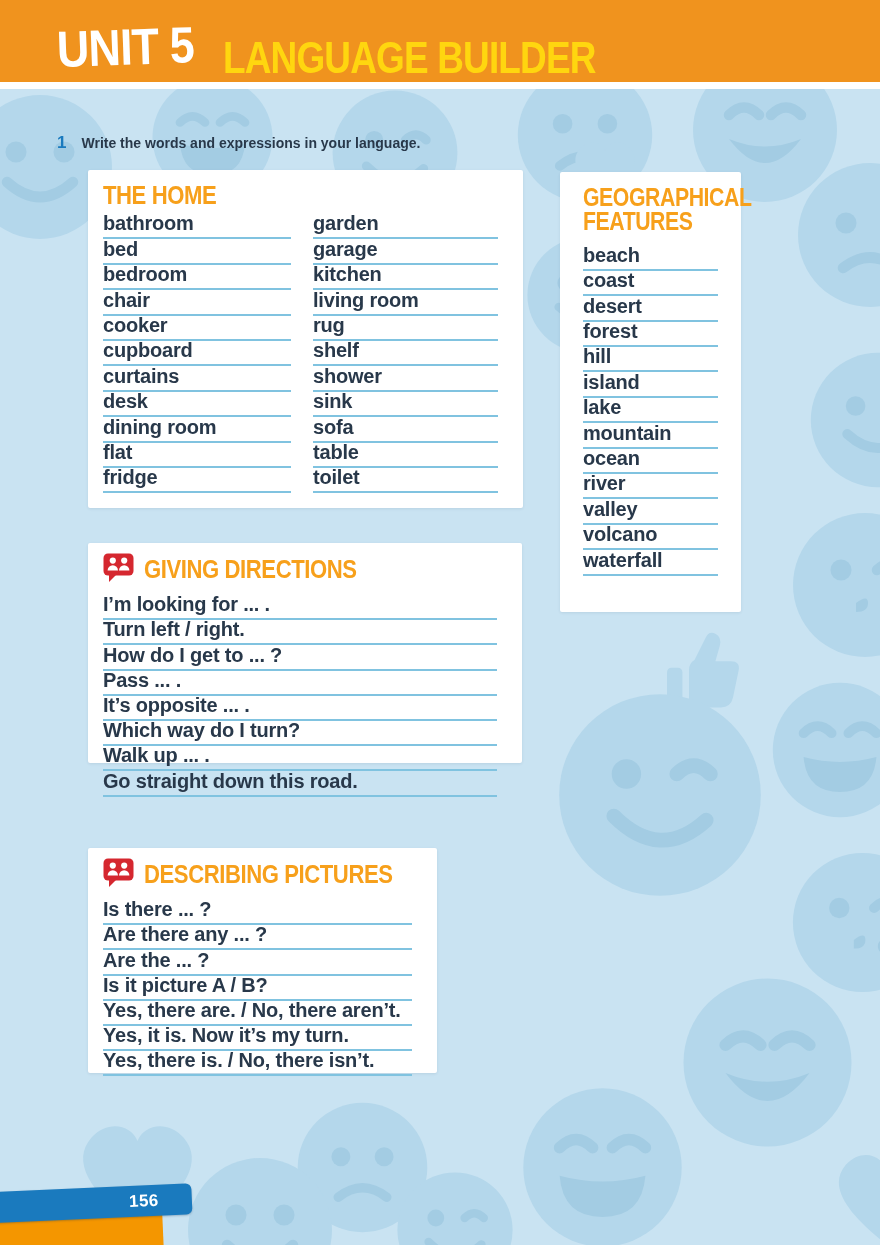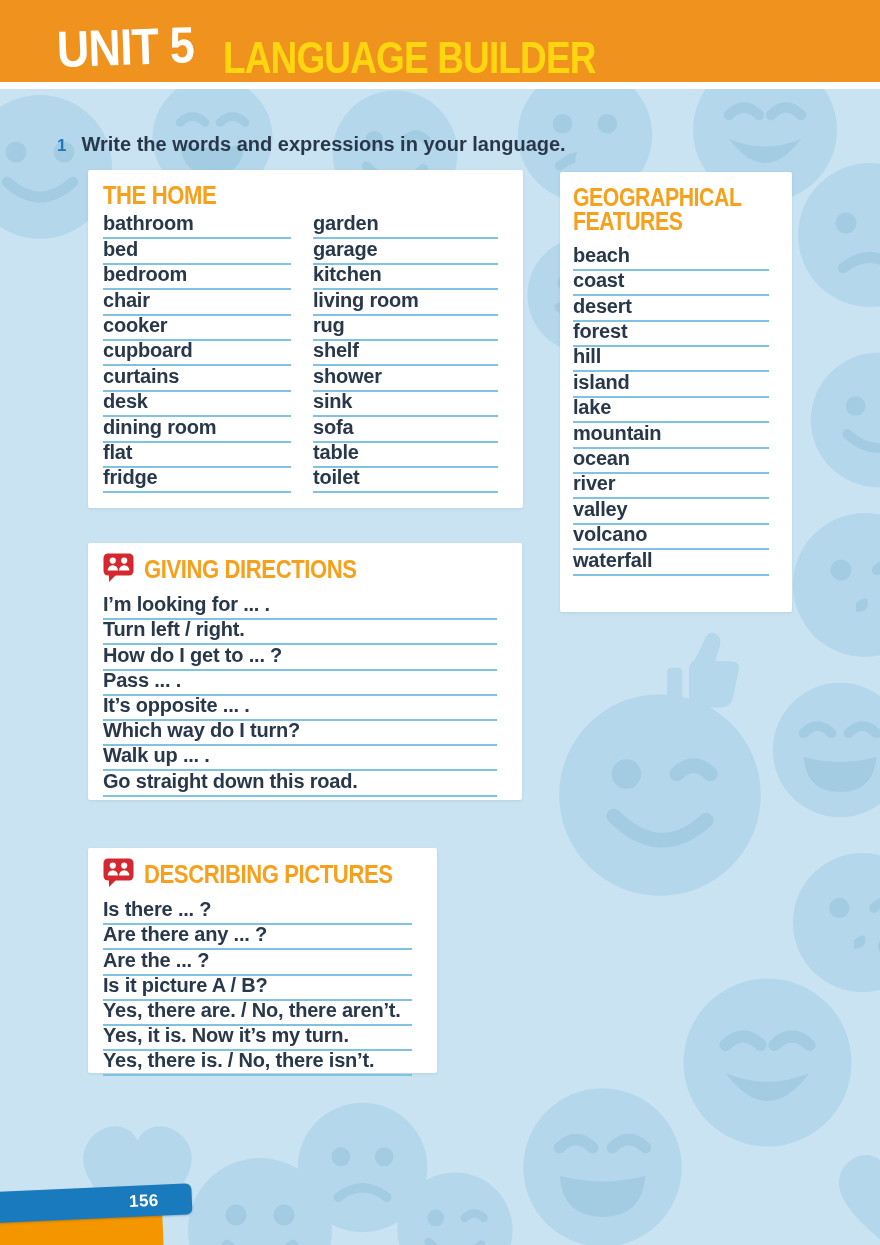--- a/index.html
+++ b/index.html
@@ -25,27 +25,27 @@
 
   .banner{position:absolute;left:0;top:0;width:880px;height:89px;background:var(--banner-orange);
           border-bottom:7px solid #ffffff;z-index:3;}
   .unit-label{position:absolute;left:57px;top:20px;color:#ffffff;font-size:51px;font-weight:800;
           letter-spacing:-1px;transform:rotate(-2deg) scaleX(0.88);transform-origin:left center;white-space:nowrap;}
   .banner-title{position:absolute;left:223px;top:33px;color:var(--title-yellow);font-size:44px;font-weight:800;
           letter-spacing:-1px;transform:scaleX(0.84);transform-origin:left center;white-space:nowrap;}
 
   .instruction{position:absolute;left:57px;top:133px;z-index:3;display:flex;align-items:baseline;gap:15px;}
   .instr-num{color:var(--tab-blue);font-size:17px;font-weight:800;}
-  .instr-text{color:var(--ink);font-size:20px;font-weight:700;}
+  .instr-text{color:var(--ink);font-size:14px;font-weight:700;}
 
   .panel{position:absolute;background:#ffffff;z-index:2;border-radius:2px;
          box-shadow:0 1px 3px rgba(40,70,100,0.10);padding:12px 25px 0 15px;}
   .panel-home{left:88px;top:170px;width:435px;height:338px;}
-  .panel-geo{left:560px;top:172px;width:232px;height:440px;padding:14px 23px 0 13px;}
-  .panel-directions{left:88px;top:543px;width:434px;height:257px;}
+  .panel-geo{left:560px;top:172px;width:181px;height:440px;padding:14px 23px 0 23px;}
+  .panel-directions{left:88px;top:543px;width:434px;height:220px;}
   .panel-pictures{left:88px;top:848px;width:349px;height:225px;}
 
   .panel-heading{color:var(--heading-orange);font-size:26px;font-weight:800;letter-spacing:-0.5px;
          transform:scaleX(0.85);transform-origin:left center;white-space:nowrap;line-height:1;}
   .geo-heading{transform:scaleX(0.85);transform-origin:top left;line-height:0.95;font-size:25px;}
   .geo-heading span{display:block;}
   .heading-row{display:flex;align-items:center;gap:9px;}
   .bubble-icon{flex:0 0 auto;margin-top:-2px;}
 
   .columns{display:flex;gap:22px;margin-top:6px;}

